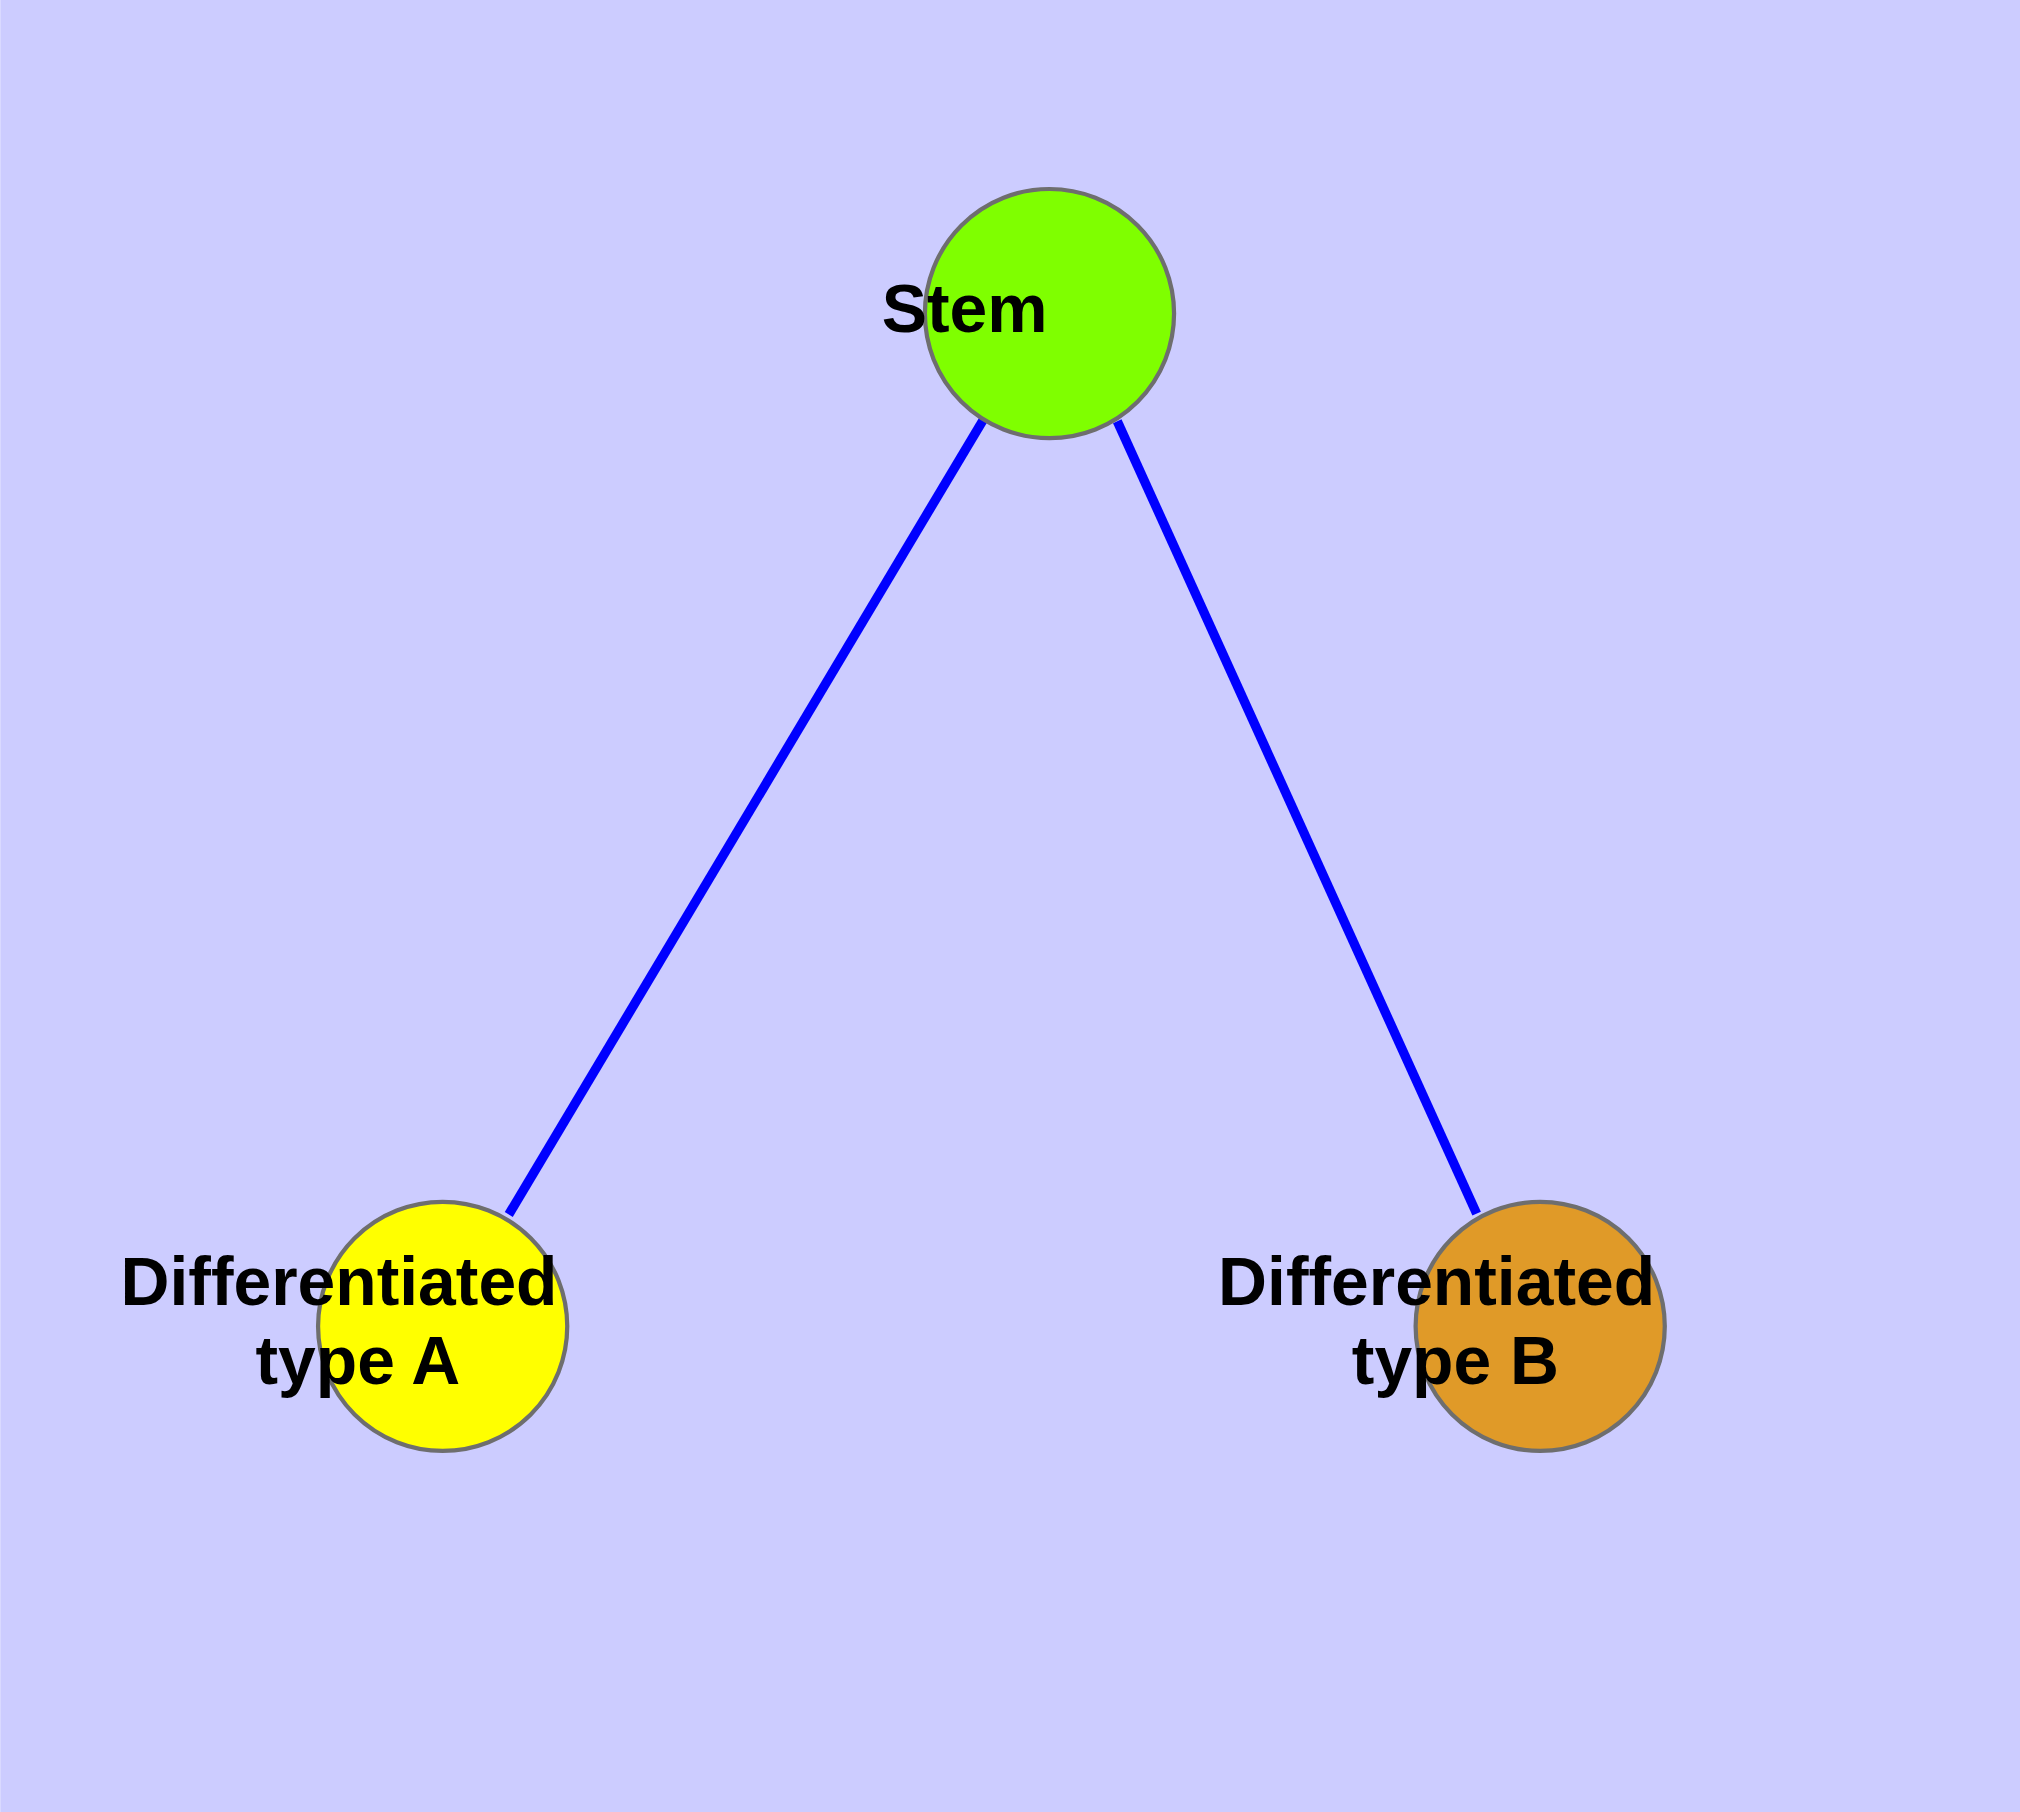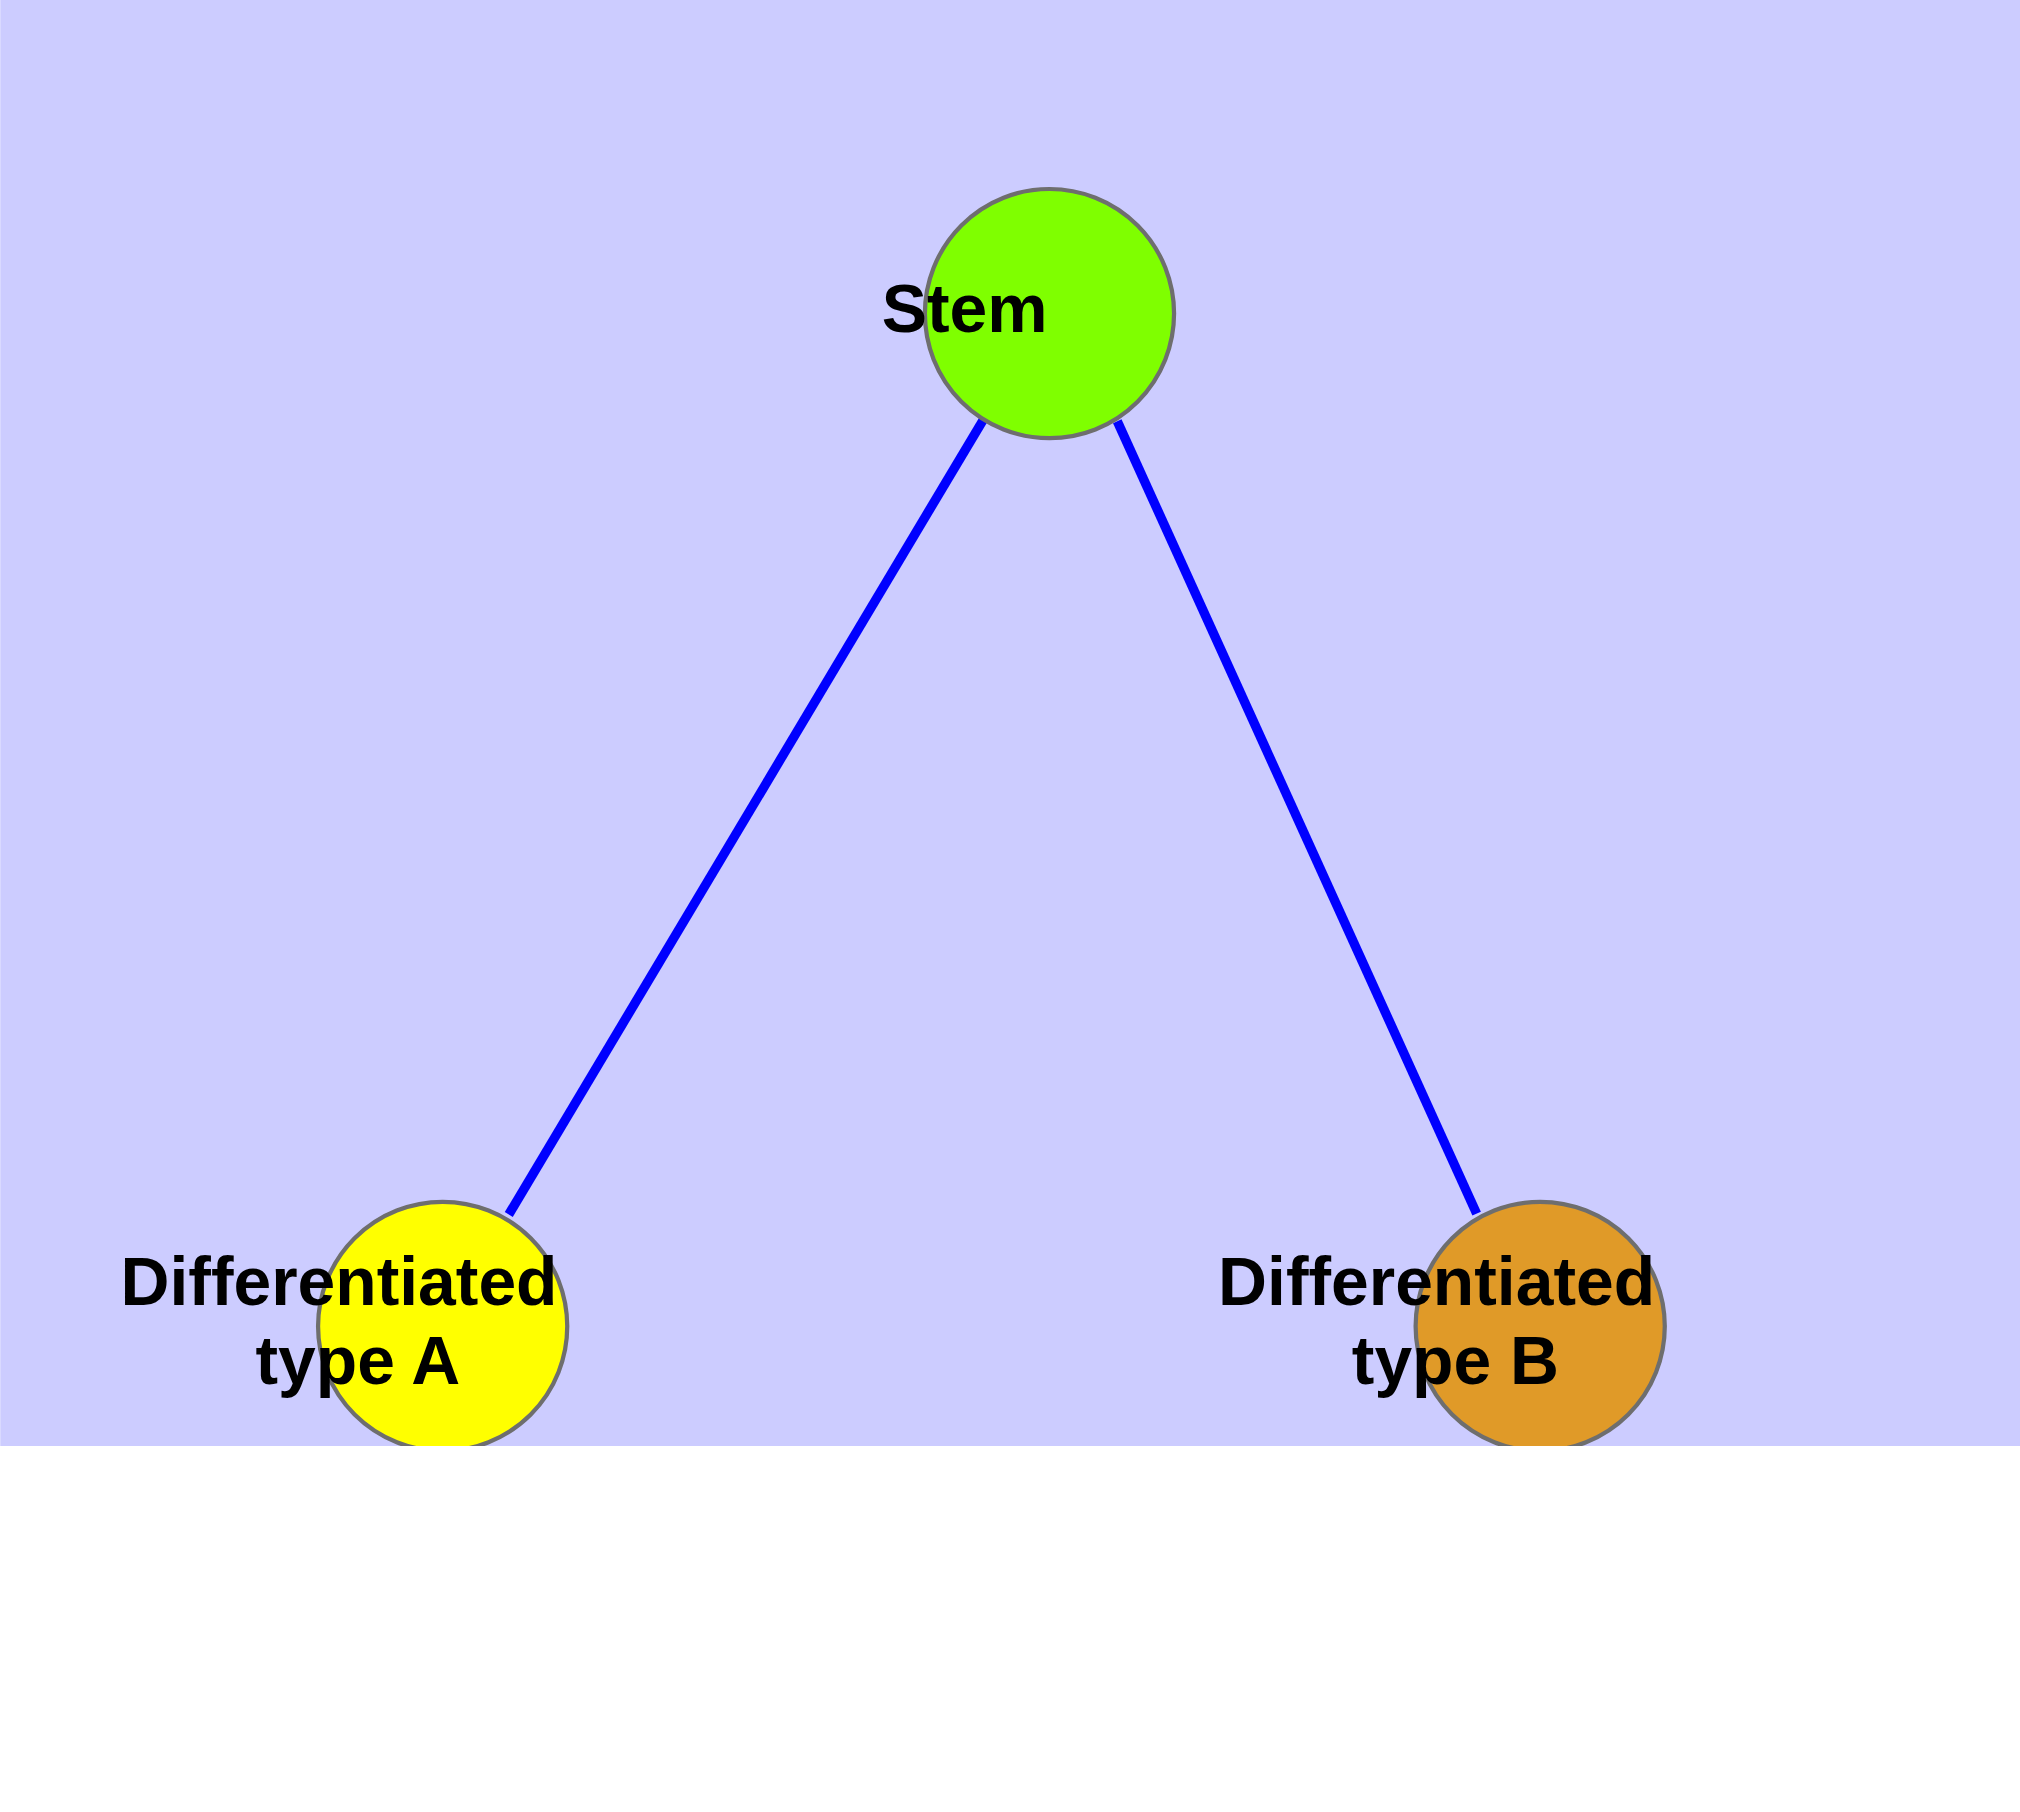--- a/index.html
+++ b/index.html
@@ -31,21 +31,21 @@
     fill: #000000;
     text-anchor: middle;
     dominant-baseline: middle;
     paint-order: normal;
     white-space: pre;
   }
 </style>
 </head>
 <body>
 
-<div id="canvas-wrap" style="width: 2021px; height: 1446px;">
+<div id="canvas-wrap" style="width: 2021px; height: 1812px;">
   <svg id="graph-svg" viewBox="0 0 2384 2138" xmlns="http://www.w3.org/2000/svg" style="width: 2021px; height: 1812px;">
 
     <rect id="bg-rect" x="0" y="0" width="2384" height="2138" fill="#ccccff"></rect>
 
     <g id="edges-layer">
       <line id="edge-0" x1="1160" y1="495" x2="600" y2="1433" stroke="#0000ff" stroke-width="11" stroke-linecap="butt"></line>
       <line id="edge-1" x1="1318" y1="497" x2="1742" y2="1432" stroke="#0000ff" stroke-width="11" stroke-linecap="butt"></line>
     </g>
 
     <g id="nodes-layer">

